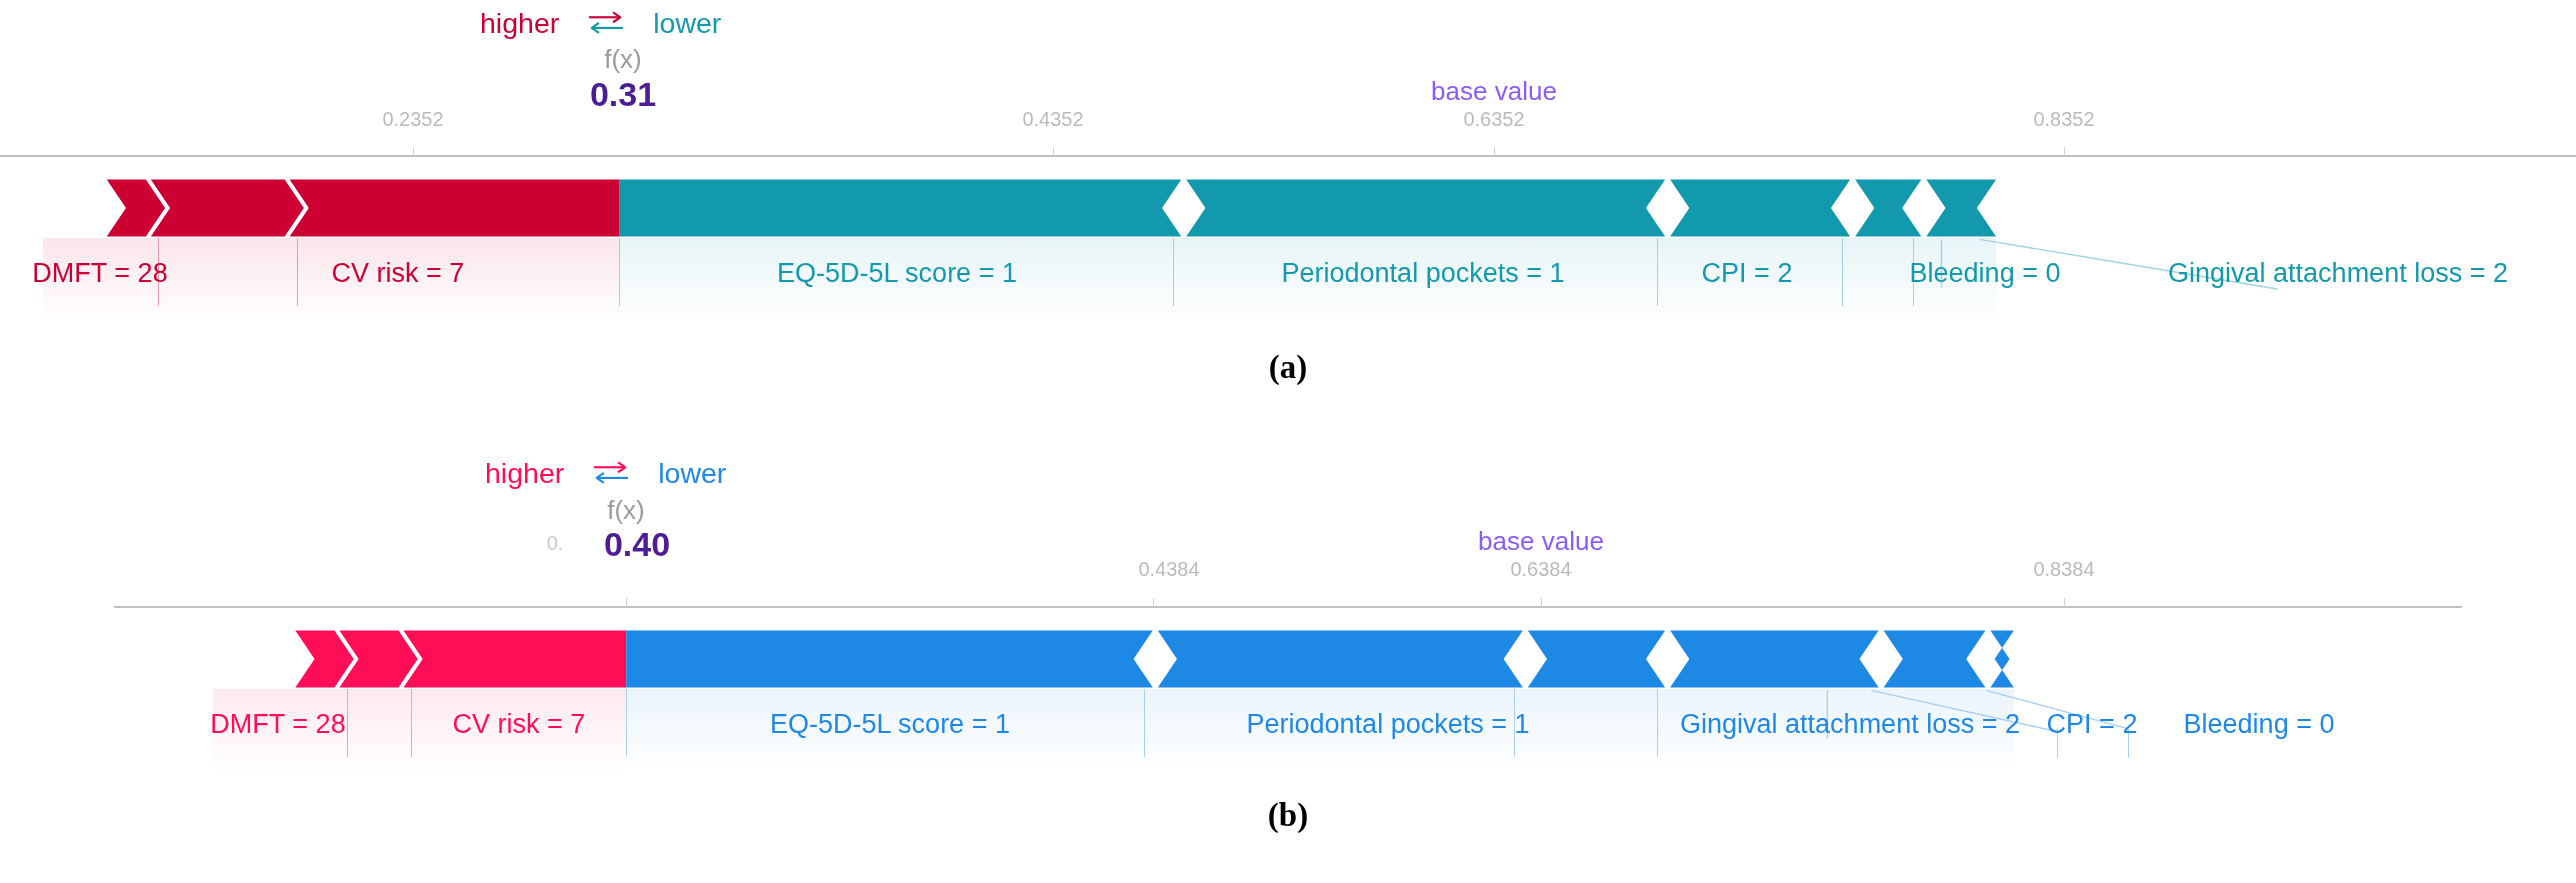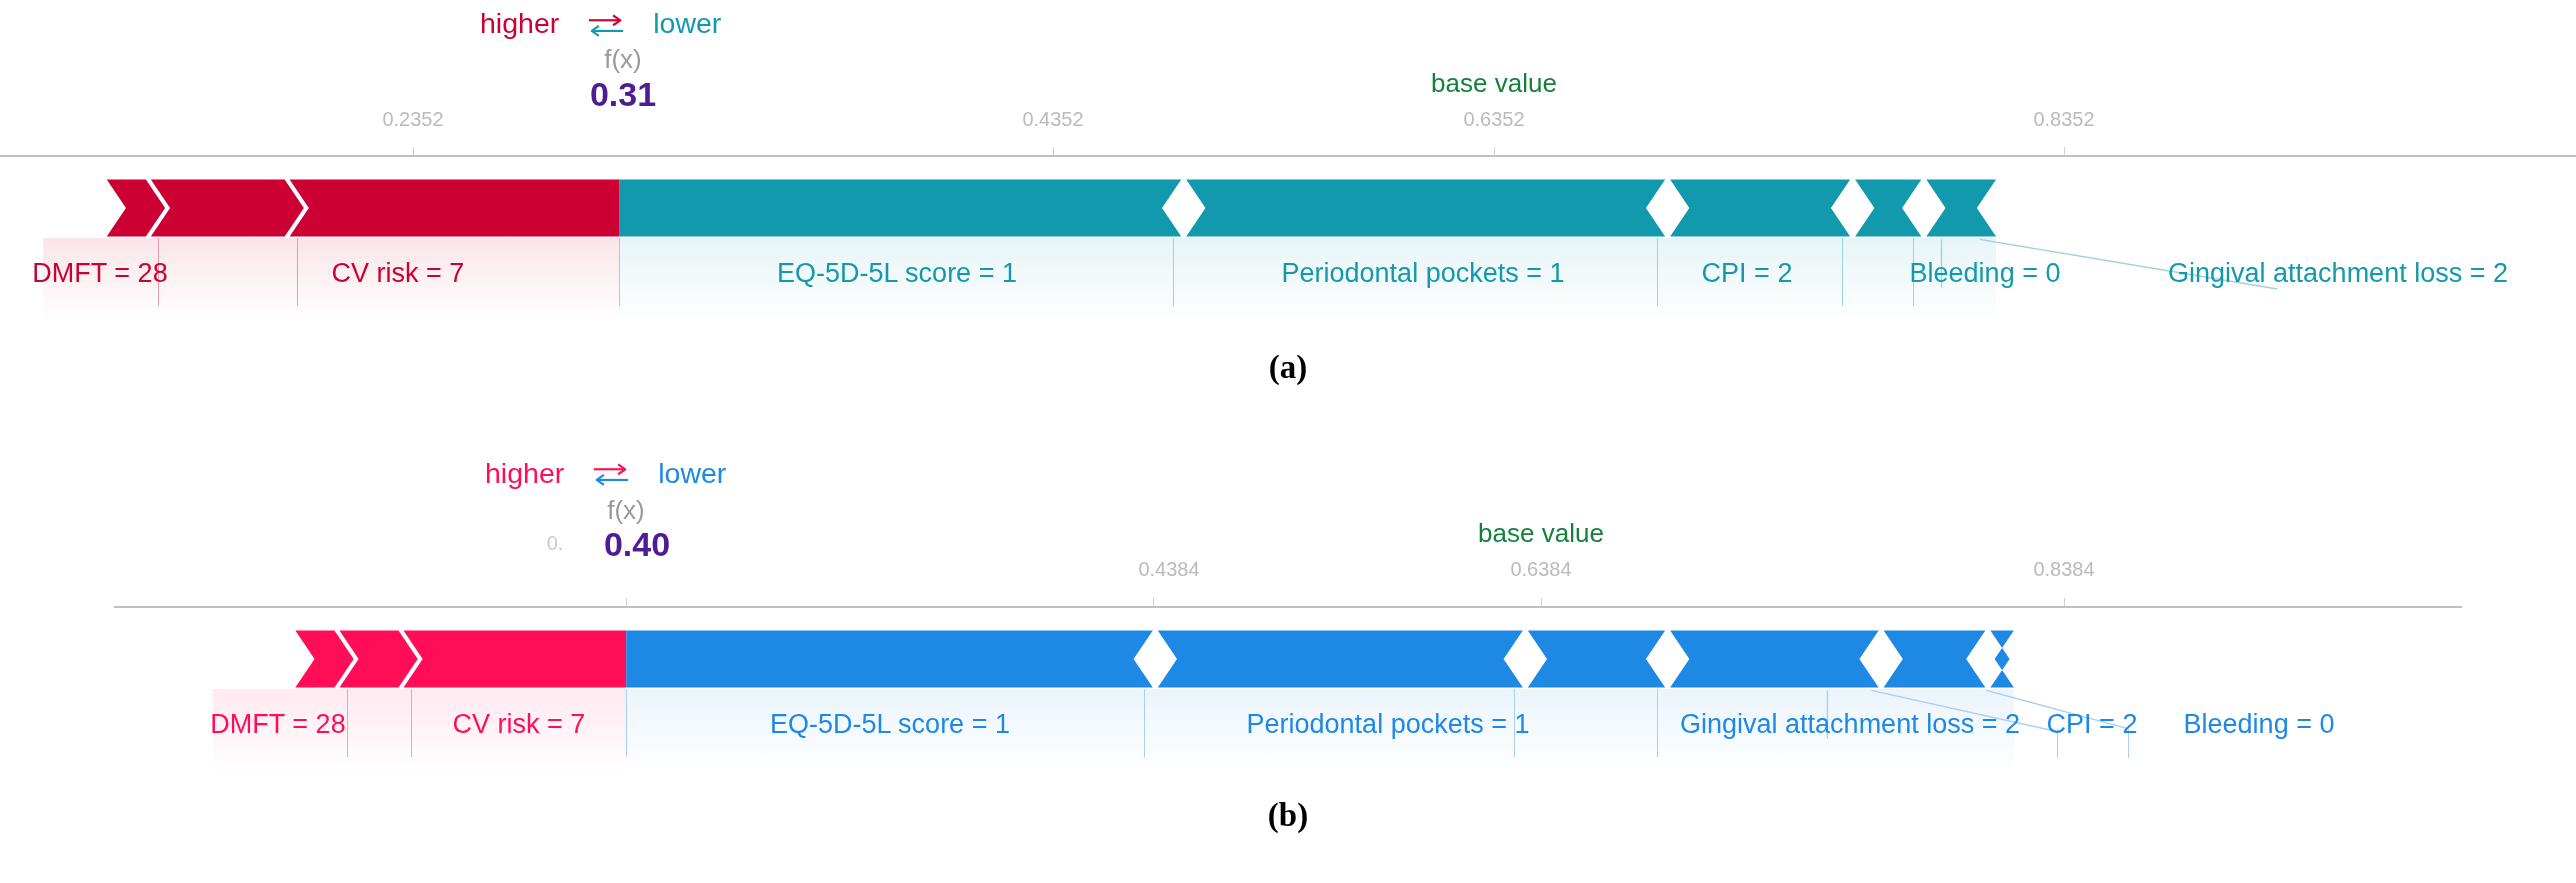--- a/index.html
+++ b/index.html
@@ -5,36 +5,36 @@
   html,body{margin:0;padding:0;background:#ffffff;}
   body{width:2576px;height:883px;font-family:"Liberation Sans",sans-serif;overflow:hidden;}
 
   .figure{position:relative;width:2576px;height:883px;}
 
   .plot{position:absolute;left:0;width:2576px;}
   #plot-a{top:0;height:398px;}
   #plot-b{top:441px;height:398px;}
 
   
-  .legend{position:absolute;display:flex;align-items:center;gap:27px;
+  .legend{position:absolute;display:flex;gap:27px;
           font-size:28.5px;white-space:nowrap;}
   .legend .lg-higher{font-weight:400;}
   .legend .lg-lower{font-weight:400;}
   .arrows{position:relative;width:40px;height:28.5px;display:inline-block;}
   .arrows svg{position:absolute;left:0;top:1.4px;}
 
   
   .fx-label{position:absolute;font-size:26px;color:#999a9e;text-align:center;
             transform:translateX(-50%);white-space:nowrap;}
   .fx-value{position:absolute;font-size:34px;font-weight:bold;color:#4c1d95;
             text-align:center;transform:translateX(-50%);white-space:nowrap;}
 
   
-  .base-label{position:absolute;font-size:26px;color:#15803d;
-              transform:translateX(-50%);white-space:nowrap;}
+  .base-label{position:absolute;font-size:26px;color:#8b5cf6;
+              transform:translateX(-50%);white-space:nowrap;margin-top:8px;}
 
   
   .tick{position:absolute;font-size:20px;color:#b9babd;
         transform:translateX(-50%);white-space:nowrap;}
   .tick.dim{color:#c9cacd;}
 
   
   .axis-line{position:absolute;left:0;width:2576px;height:2.1px;background:#bfc0c2;}
 
   

